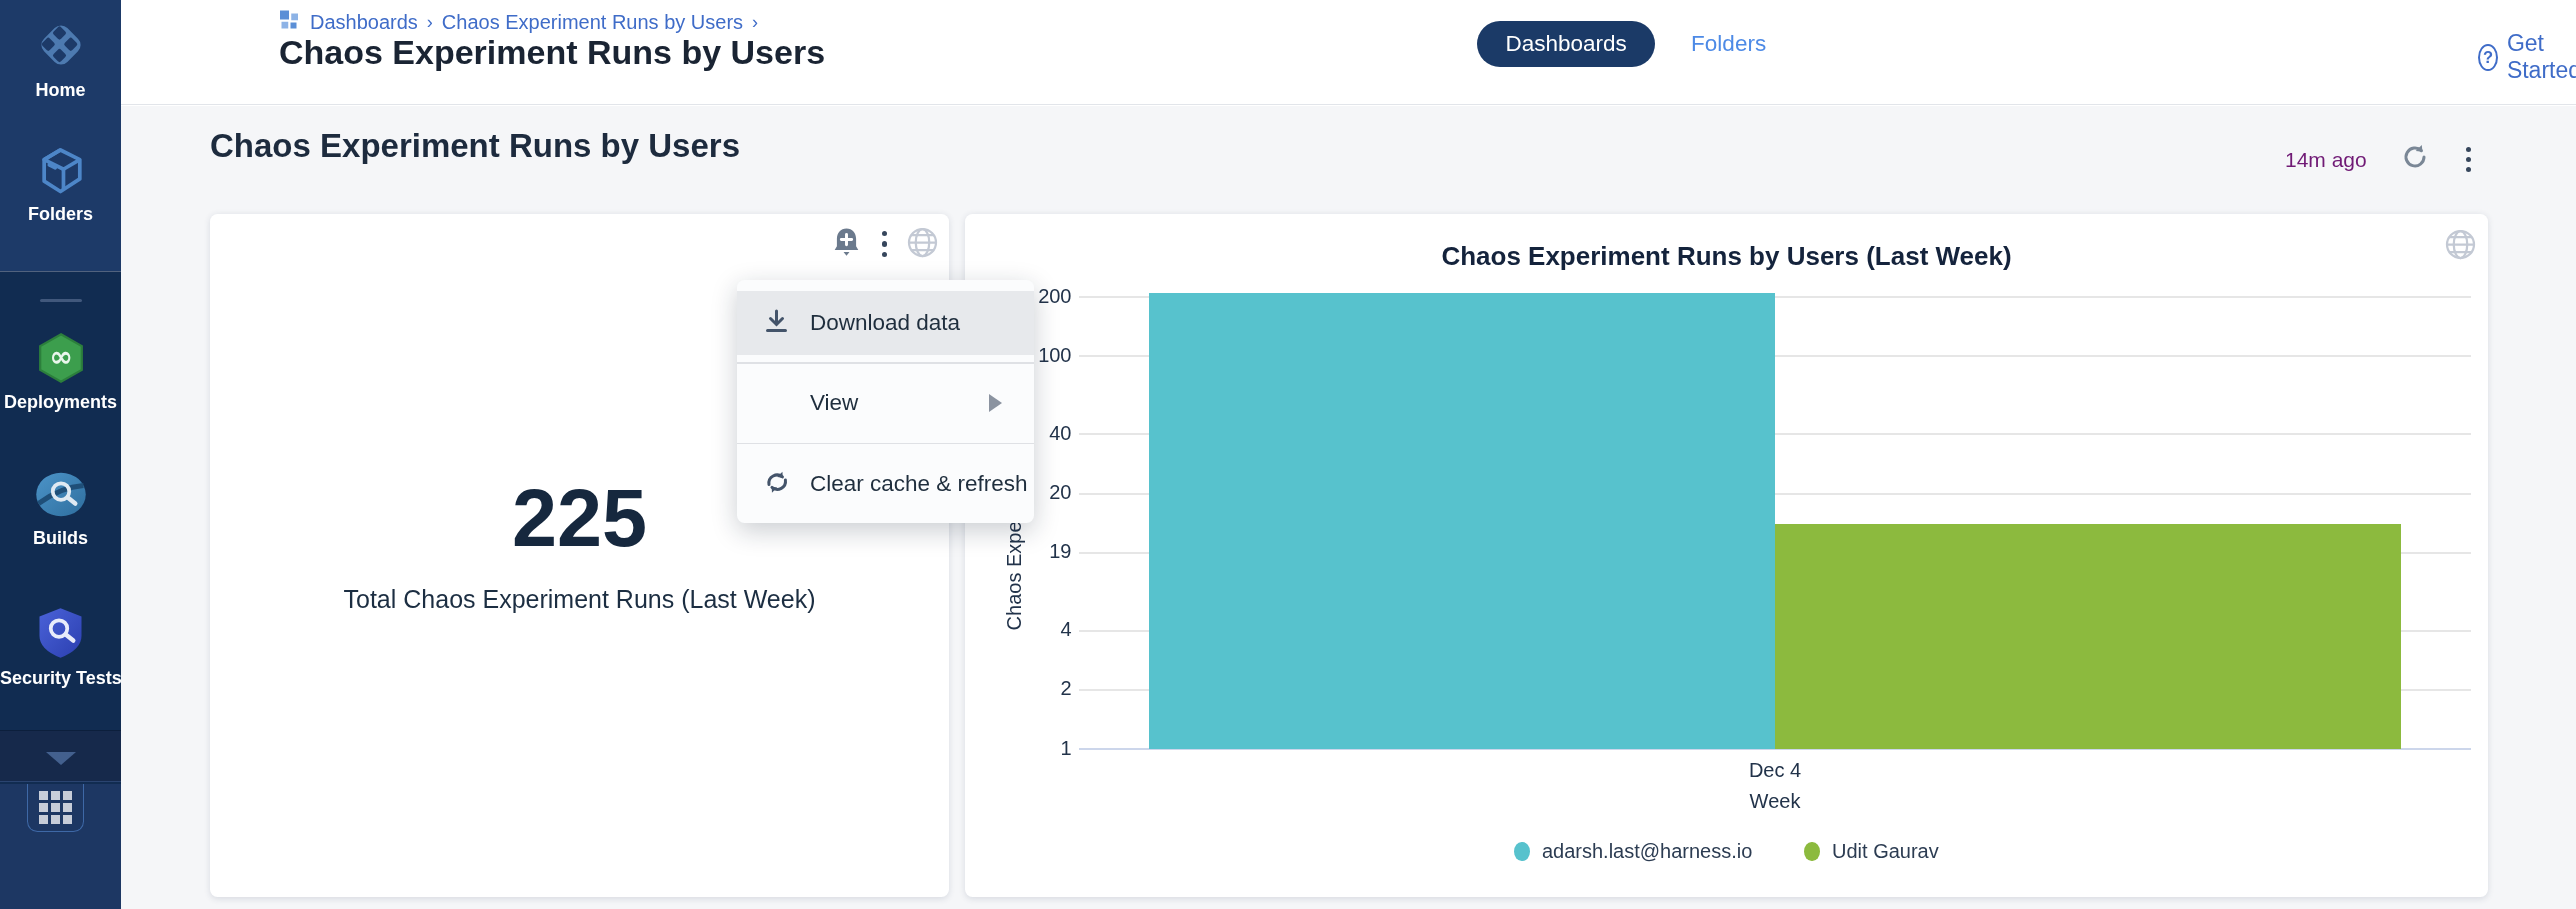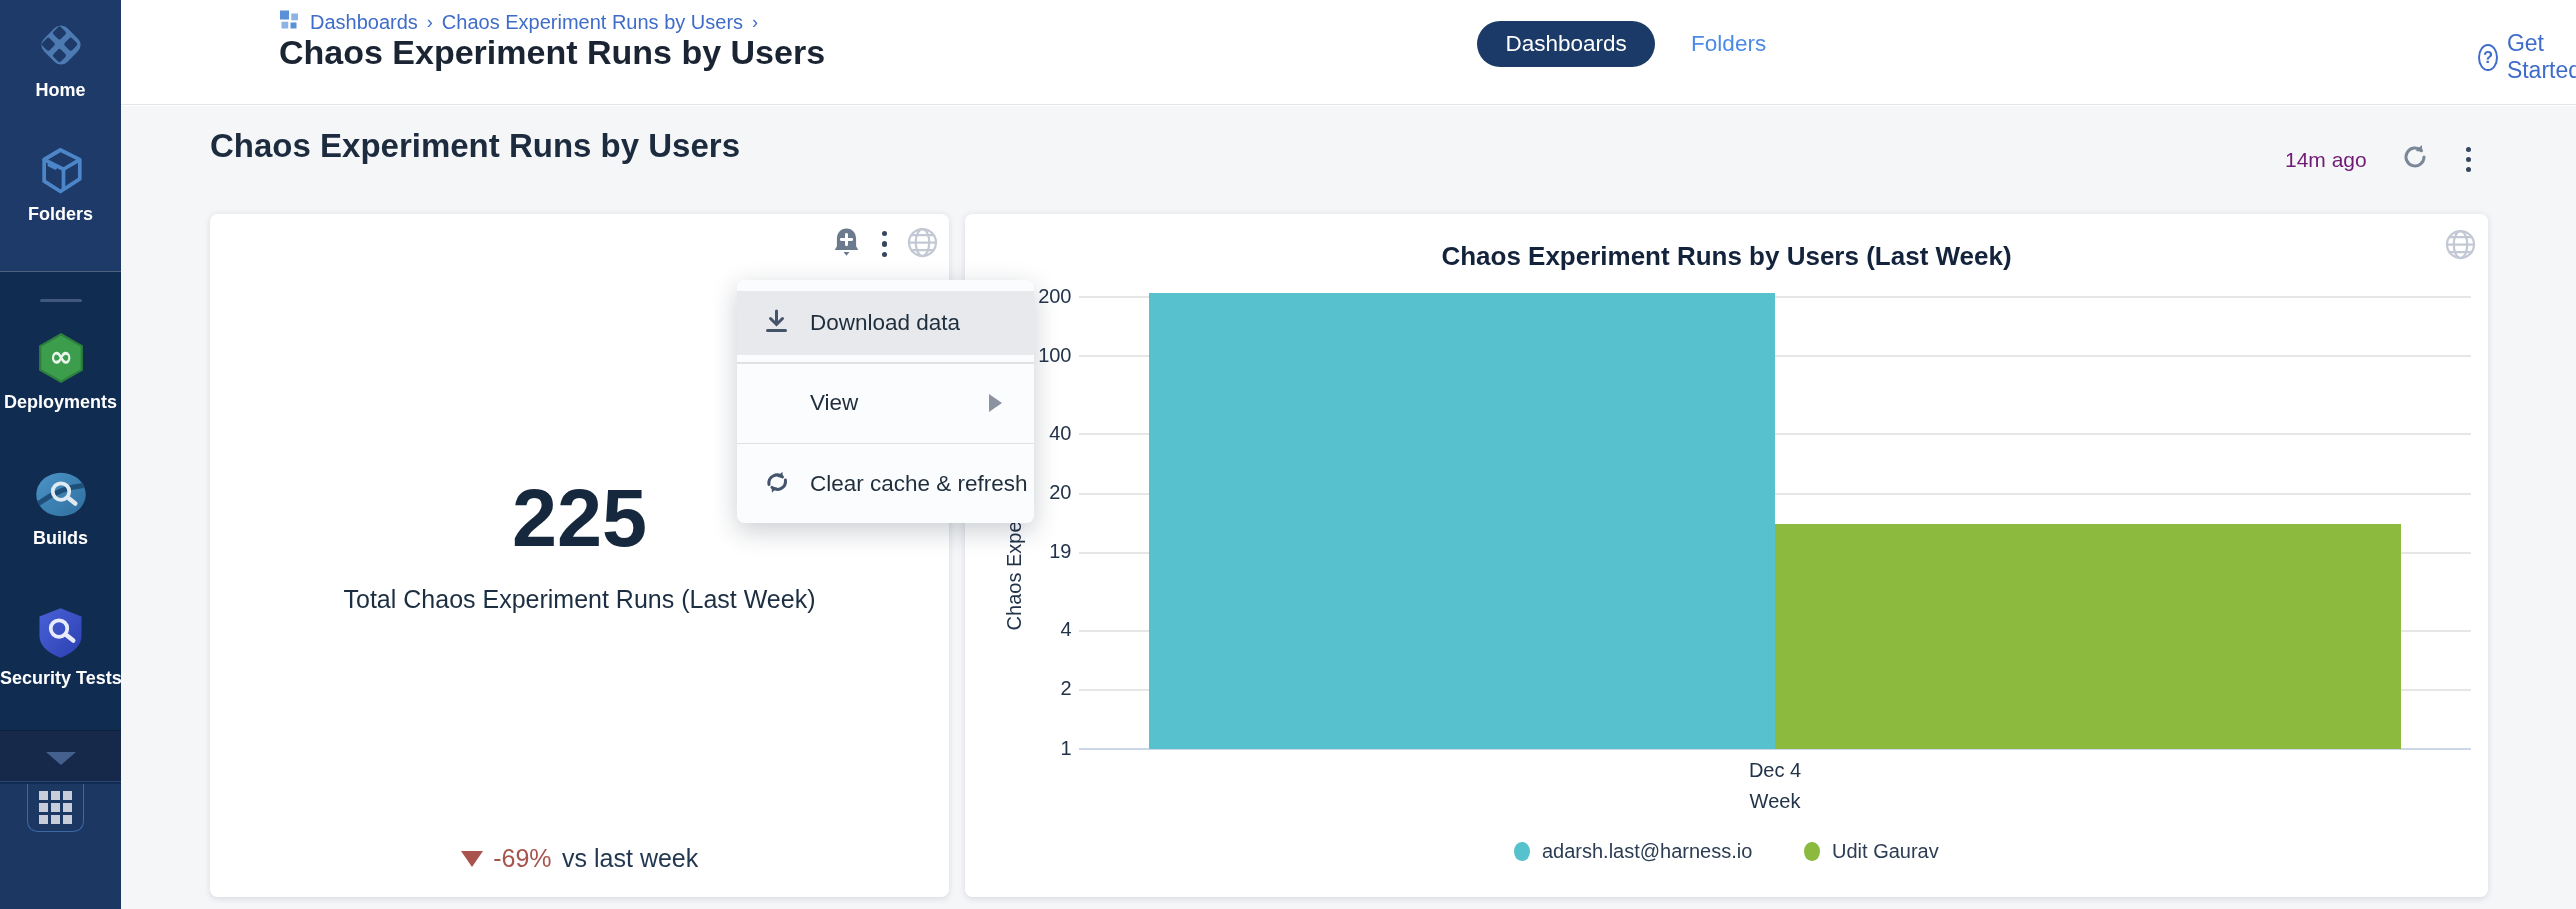--- a/index.html
+++ b/index.html
@@ -243,25 +243,20 @@
         <span>
           <svg width="33" height="33" viewBox="0 0 44 44" fill="none" stroke="#c3c9d4" stroke-width="3">
             <circle cx="22" cy="22" r="18"></circle>
             <ellipse cx="22" cy="22" rx="9" ry="18"></ellipse>
             <path d="M4 22 L40 22 M7 12 L37 12 M7 32 L37 32"></path>
           </svg>
         </span>
       </div>
       <div class="kpi-value">225</div>
       <div class="kpi-caption">Total Chaos Experiment Runs (Last Week)</div>
-      <div class="kpi-delta">
-        <span class="tri-down"></span>
-        <span class="delta-val">-69%</span>
-        <span class="delta-suffix">vs last week</span>
-      </div>
     </section>
 
     <section class="panel" id="chart-panel">
       <div class="chart-title">Chaos Experiment Runs by Users (Last Week)</div>
       <span id="chart-globe">
         <svg width="33" height="33" viewBox="0 0 44 44" fill="none" stroke="#c3c9d4" stroke-width="3">
           <circle cx="22" cy="22" r="18"></circle>
           <ellipse cx="22" cy="22" rx="9" ry="18"></ellipse>
           <path d="M4 22 L40 22 M7 12 L37 12 M7 32 L37 32"></path>
         </svg>

